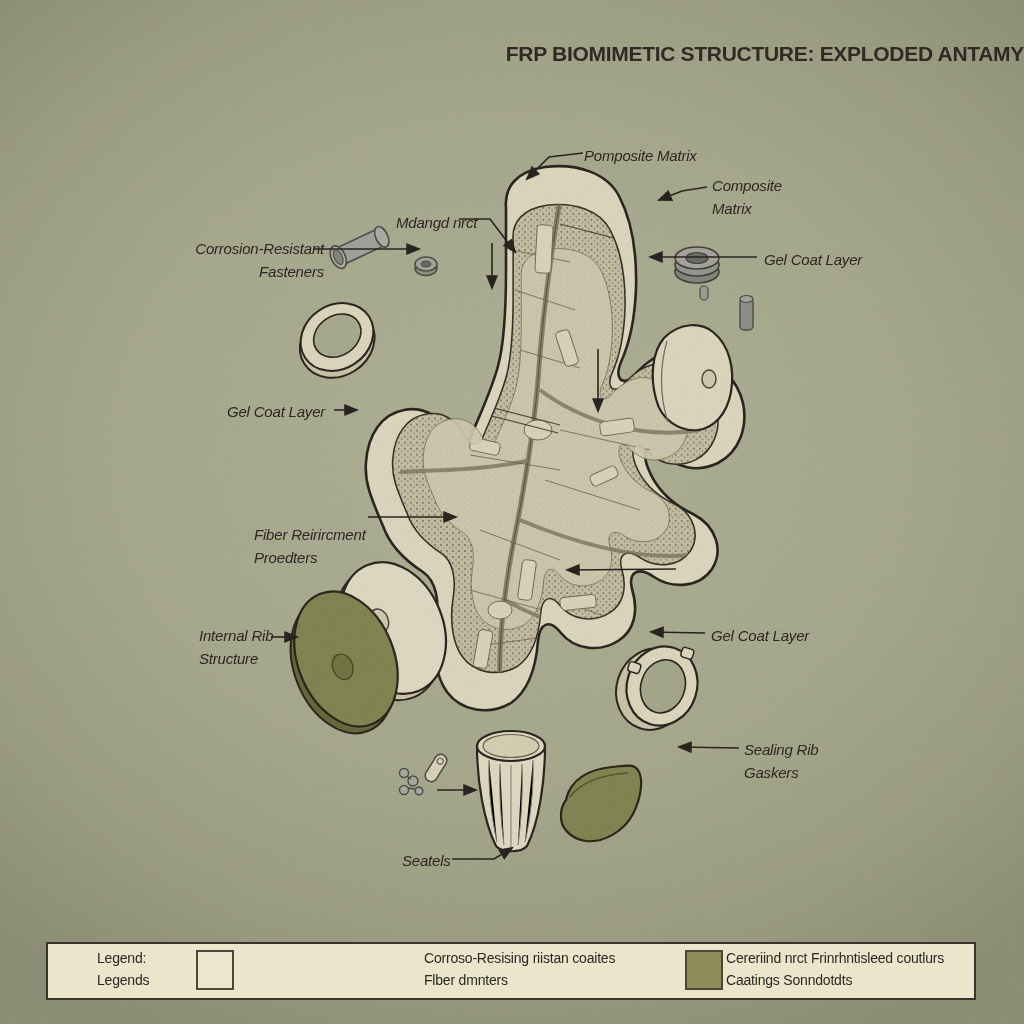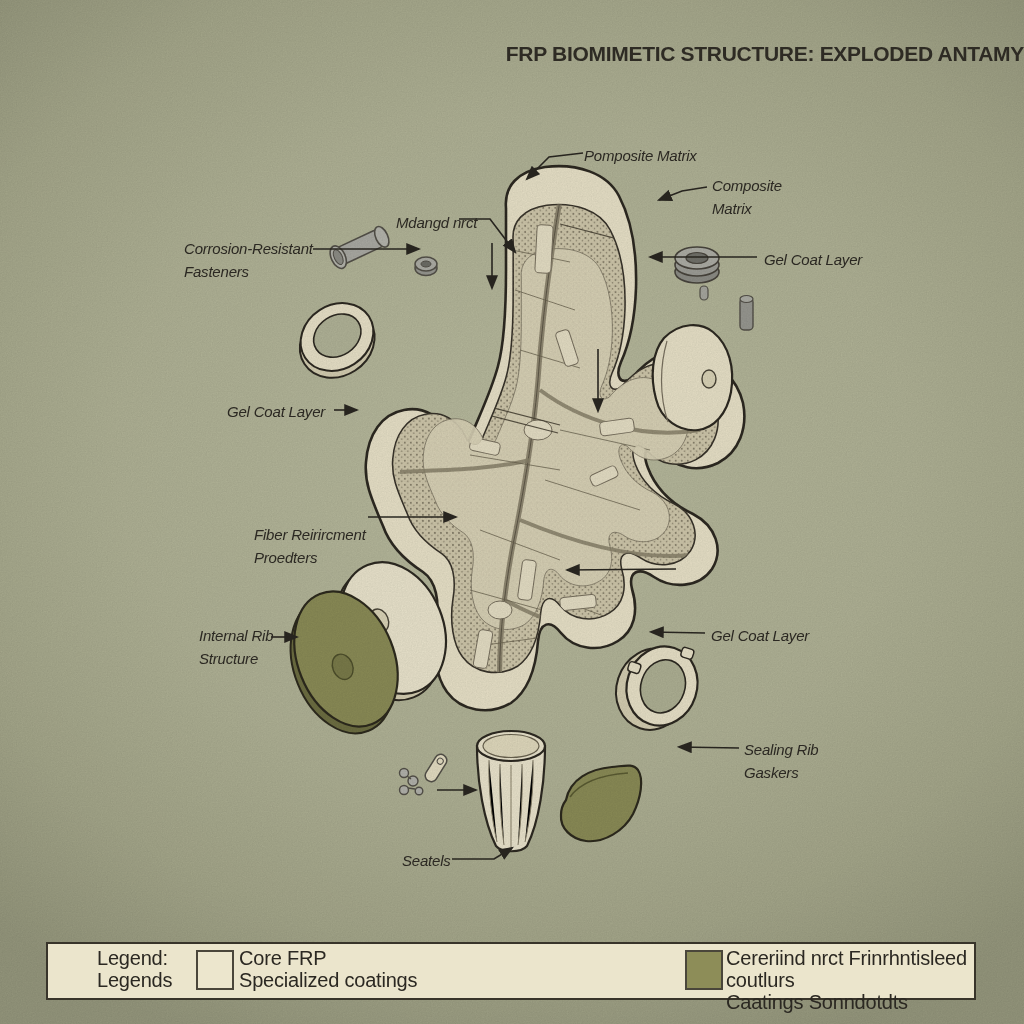--- a/index.html
+++ b/index.html
@@ -7,21 +7,21 @@
        font-family:"Liberation Sans","DejaVu Sans",sans-serif;}
   #stage{position:relative;width:1024px;height:1024px;
          background:radial-gradient(ellipse 760px 640px at 50% 44%, #bcbea1 0%, #b3b598 52%, #a8aa8d 78%, #989a7f 100%);}
   svg{position:absolute;left:0;top:0;}
   .lbl{position:absolute;color:#2b2822;font-size:15px;line-height:23px;
        letter-spacing:-0.2px;white-space:pre-line;font-style:italic;}
   .title{position:absolute;left:0;top:42px;width:1024px;text-align:right;
          color:#2e2b24;font-size:21px;font-weight:bold;letter-spacing:-0.3px;}
   .legend-box{position:absolute;left:46px;top:942px;width:926px;height:54px;
               background:#ebe5cc;border:2px solid #38342a;}
-  .legend-text{position:absolute;color:#2b2822;font-size:20px;line-height:22px;
+  .legend-text{position:absolute;color:#2b2822;font-size:14px;line-height:22px;
                letter-spacing:-0.2px;white-space:pre-line;}
   .swatch{position:absolute;width:34px;height:36px;border:2px solid #4a463a;}
 </style>
 </head>
 <body>
 
 <div id="stage">
 
 <svg width="1024" height="1024" viewBox="0 0 1024 1024">
   <defs>
@@ -198,36 +198,36 @@
 
   <rect width="1024" height="1024" filter="url(#grain)" opacity="0.10"></rect>
 </svg>
 
 <div class="title">FRP BIOMIMETIC STRUCTURE: EXPLODED ANTAMY</div>
 
 <div class="lbl" style="left:584px;top:144px">Pomposite Matrix</div>
 <div class="lbl" style="left:712px;top:174px">Composite
 Matrix</div>
 <div class="lbl" style="left:396px;top:211px">Mdangd nrct</div>
-<div class="lbl" style="left:184px;top:237px;width:152px;text-align:left">Corrosion-Resistant
+<div class="lbl" style="left:172px;top:237px;width:152px;text-align:right">Corrosion-Resistant
 Fasteners</div>
 <div class="lbl" style="left:764px;top:248px">Gel Coat Layer</div>
 <div class="lbl" style="left:227px;top:400px">Gel Coat Layer</div>
 <div class="lbl" style="left:254px;top:523px">Fiber Reirircment
 Proedters</div>
 <div class="lbl" style="left:199px;top:624px">Internal Rib
 Structure</div>
 <div class="lbl" style="left:711px;top:624px">Gel Coat Layer</div>
 <div class="lbl" style="left:744px;top:738px">Sealing Rib
 Gaskers</div>
 <div class="lbl" style="left:402px;top:849px">Seatels</div>
 
 <div class="legend-box"></div>
 <div class="legend-text" style="left:97px;top:947px">Legend:
 Legends</div>
 <div class="swatch" style="left: 196px; top: 950px; background: rgb(236, 230, 205);"></div>
-<div class="legend-text" style="left:239px;top:947px">Core FRP
-Specialized coatings</div>
+<div class="legend-text" style="left:424px;top:947px">Corroso-Resising riistan coaites
+Flber dmnters</div>
 <div class="swatch" style="left: 685px; top: 950px; background: rgb(141, 141, 88);"></div>
 <div class="legend-text" style="left:726px;top:947px">Cereriind nrct Frinrhntisleed coutlurs
 Caatings Sonndotdts</div>
 
 </div>
 
 </body></html>

